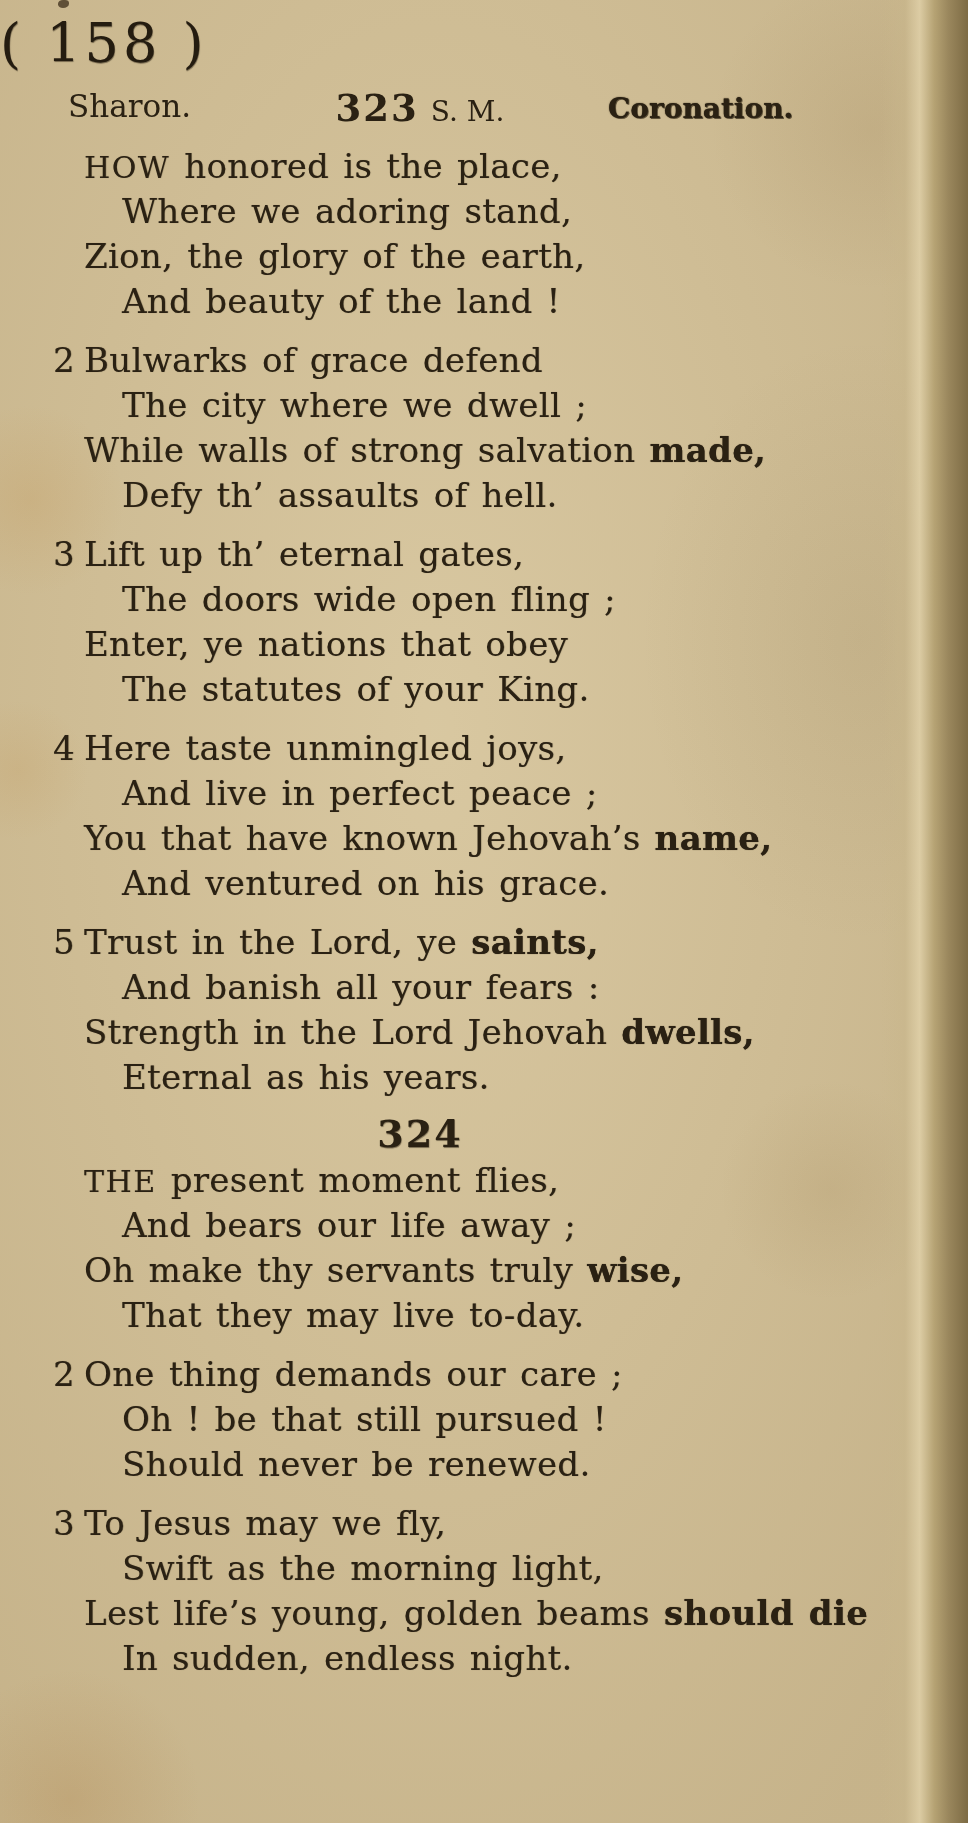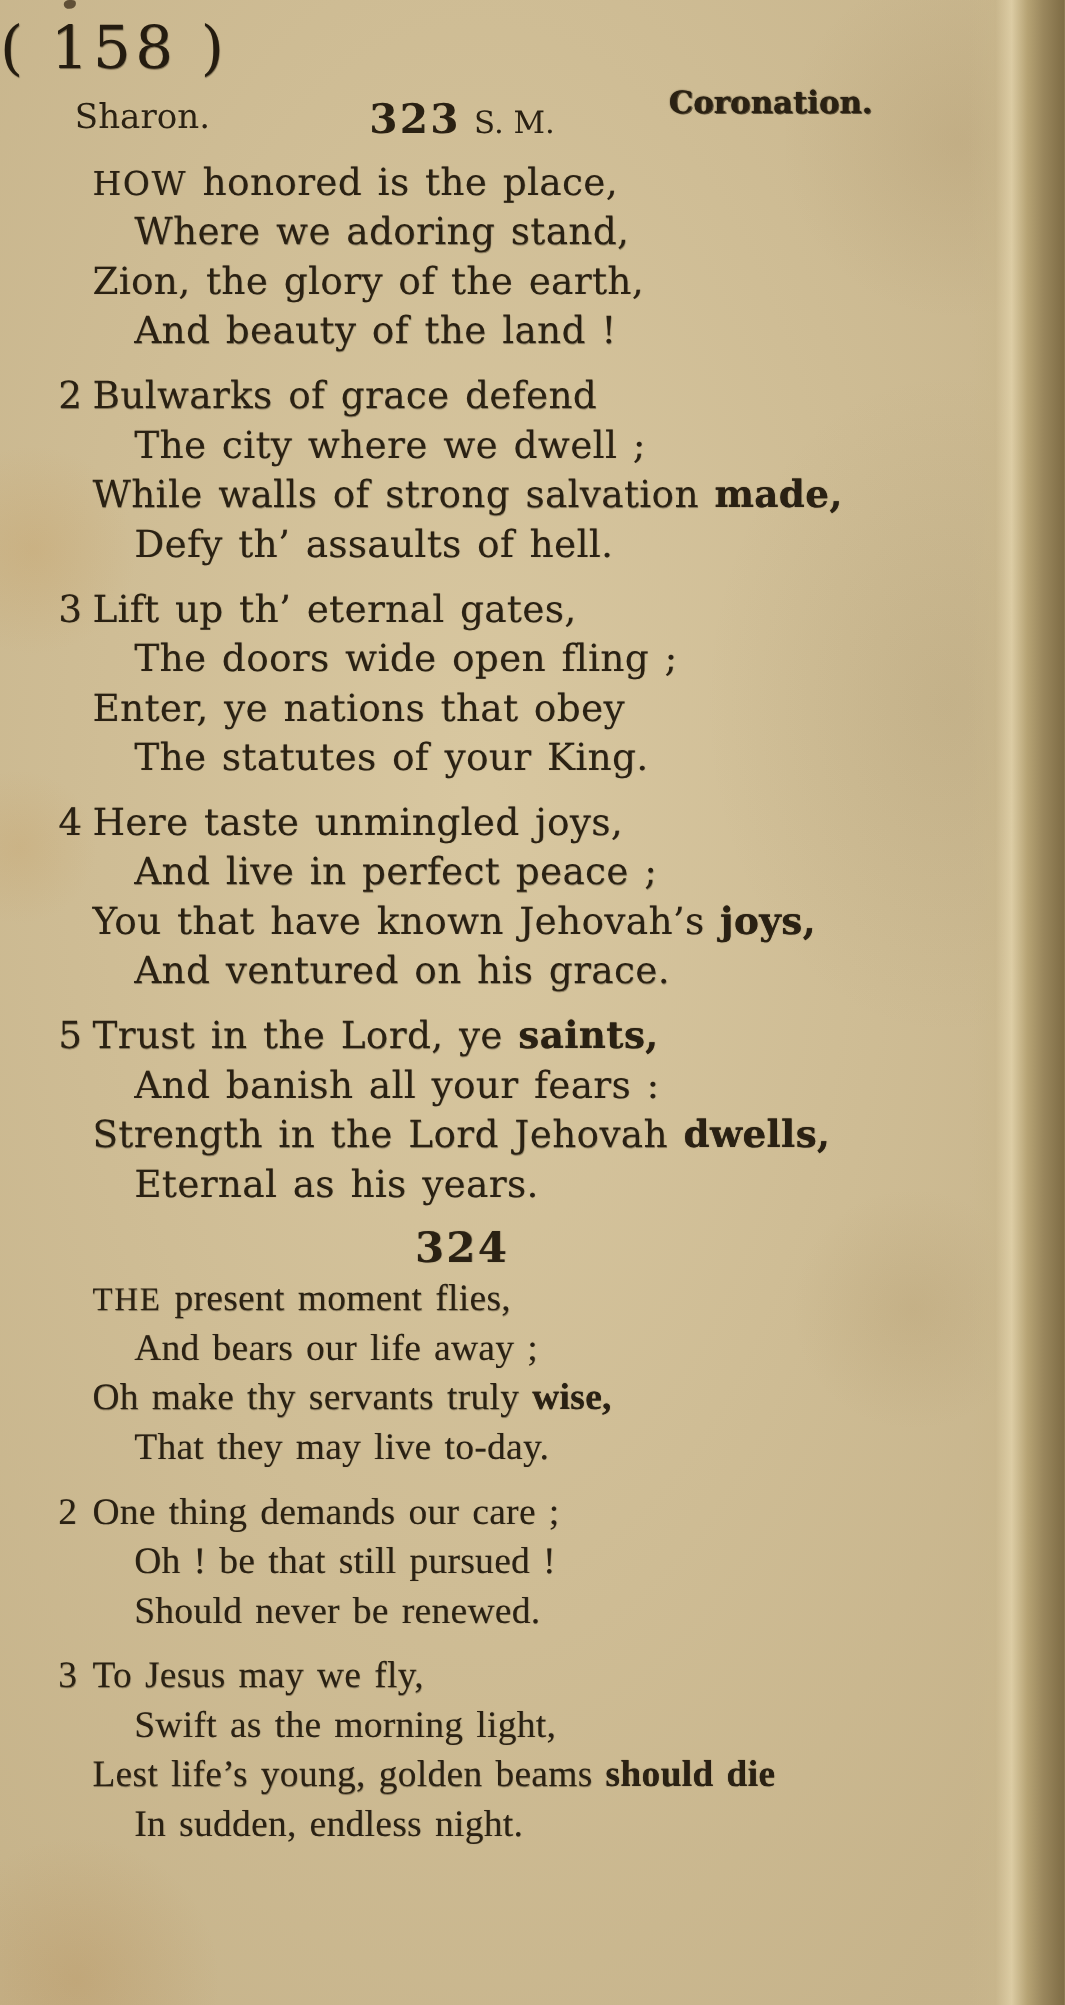--- a/index.html
+++ b/index.html
@@ -26,21 +26,21 @@
   .pagenum {
     padding-top:14px; text-align:left;
     font-size:54px; line-height:60px; letter-spacing:4px; color:#241c10;
     text-shadow:0.5px 0.5px 0.8px rgba(40,30,15,0.5);
   }
   .header { position:relative; height:46px; margin-top:8px; }
   .h-left  { position:absolute; left:68px;  bottom:4px; font-size:31px; }
   .h-center{ position:absolute; left:50%; transform:translateX(-50%); bottom:-2px; white-space:nowrap; }
   .h-num   { font-size:37px; font-weight:bold; letter-spacing:2px; }
   .h-meter { font-size:28px; margin-left:12px; }
-  .h-right { position:absolute; left:608px; bottom:18px; font-size:28px; font-weight:bold;
+  .h-right { position:absolute; left:608px; bottom:3px; font-size:28px; font-weight:bold;
     text-shadow:0 0 1.2px rgba(35,25,10,0.95), 1px 1px 0.5px rgba(35,25,10,0.6); }
   .hymn { margin-top:16px; }
   .verse { margin-bottom:14px; }
   .line {
     position:relative; margin-left:84px; height:45px;
     font-size:34px; line-height:45px; white-space:nowrap;
     letter-spacing:0.3px; word-spacing:3px;
     text-shadow:0.4px 0.4px 0.7px rgba(40,30,15,0.45);
   }
   .line.indent { margin-left:122px; }
@@ -85,36 +85,36 @@
     <div class="verse">
       <div class="line"><span class="num">3</span><span>Lift up th’ eternal gates,</span></div>
       <div class="line indent"><span>The doors wide open fling ;</span></div>
       <div class="line"><span>Enter, ye nations that obey</span></div>
       <div class="line indent"><span>The statutes of your King.</span></div>
     </div>
 
     <div class="verse">
       <div class="line"><span class="num">4</span><span>Here taste unmingled joys,</span></div>
       <div class="line indent"><span>And live in perfect peace ;</span></div>
-      <div class="line"><span>You that have known Jehovah’s </span><span class="b">joys,</span></div>
+      <div class="line"><span>You that have known Jehovah’s </span><span class="b">name,</span></div>
       <div class="line indent"><span>And ventured on his grace.</span></div>
     </div>
 
     <div class="verse">
       <div class="line"><span class="num">5</span><span>Trust in the Lord, ye </span><span class="b">saints,</span></div>
       <div class="line indent"><span>And banish all your fears :</span></div>
       <div class="line"><span>Strength in the Lord Jehovah </span><span class="b">dwells,</span></div>
       <div class="line indent"><span>Eternal as his years.</span></div>
     </div>
 
   </div>
 
   <div class="h324">324</div>
 
-  <div class="hymn" style="margin-top:0;font-family:Liberation Serif, serif;">
+  <div class="hymn" style="margin-top:0;">
 
     <div class="verse">
       <div class="line"><span class="lead">THE</span><span> present moment flies,</span></div>
       <div class="line indent"><span>And bears our life away ;</span></div>
       <div class="line"><span>Oh make thy servants truly </span><span class="b">wise,</span></div>
       <div class="line indent"><span>That they may live to-day.</span></div>
     </div>
 
     <div class="verse">
       <div class="line"><span class="num">2</span><span>One thing demands our care ;</span></div>

